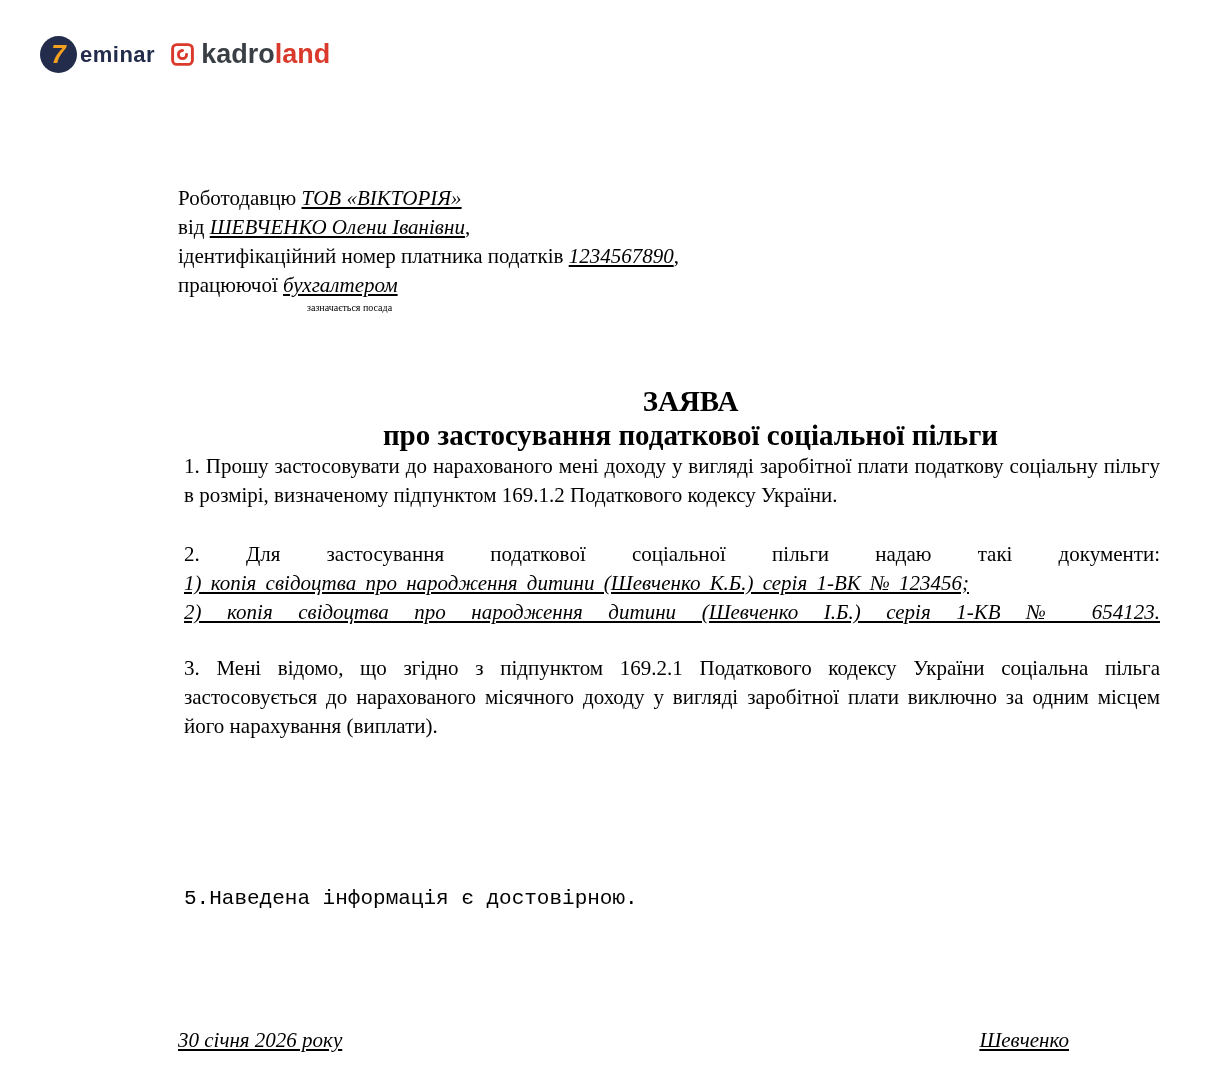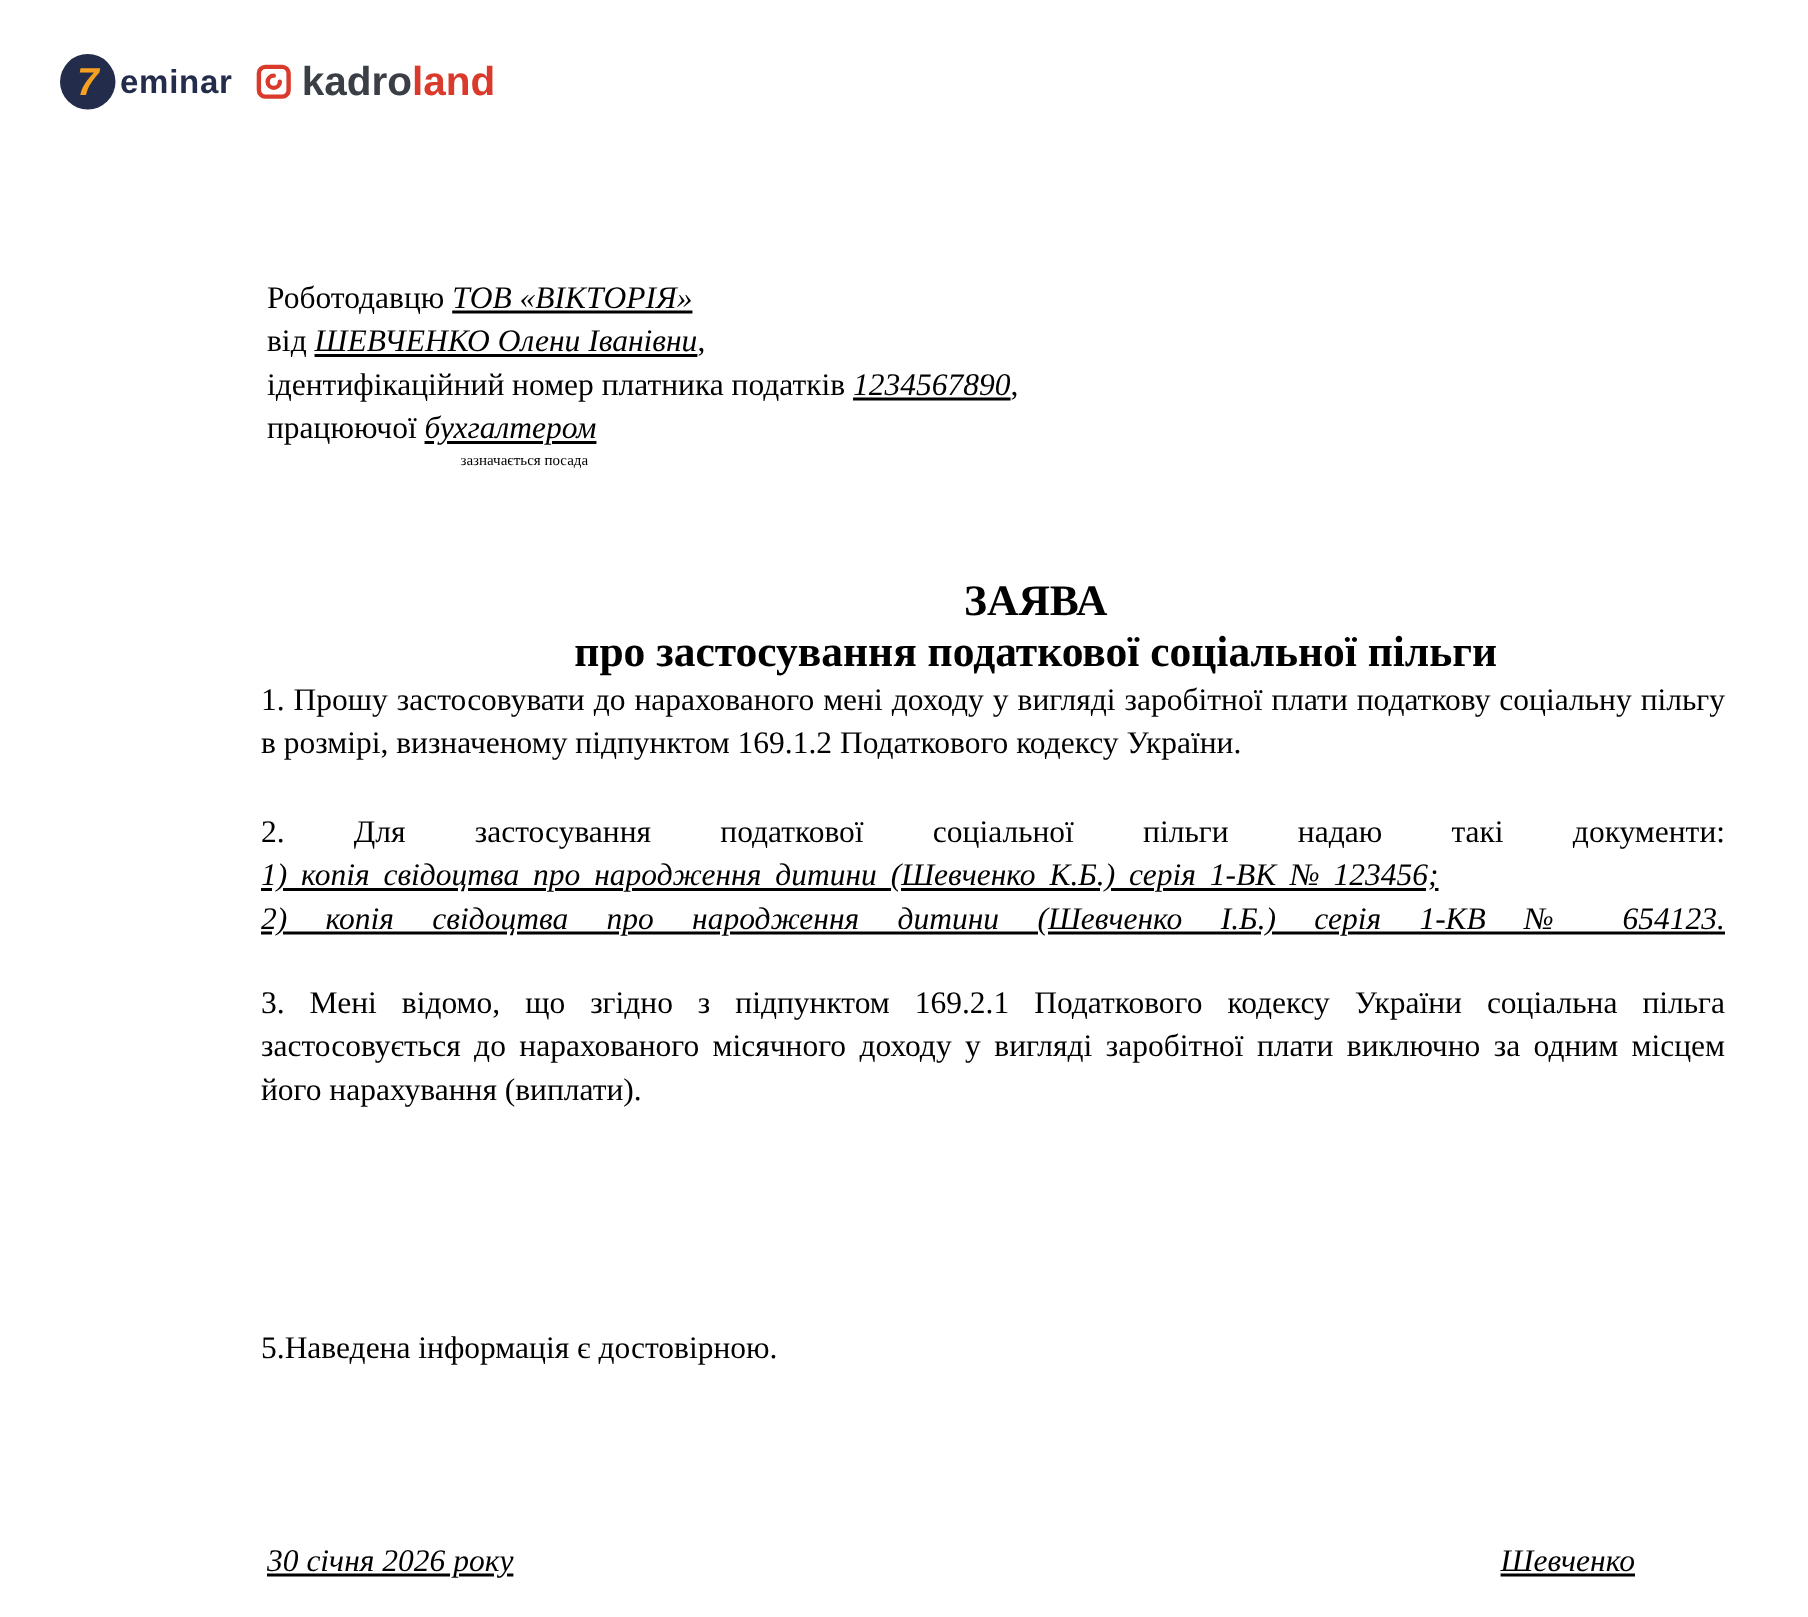--- a/index.html
+++ b/index.html
@@ -52,40 +52,40 @@
     font-size: 10px; line-height: 16px;
   }
   .title-block {
     left: 203px; top: 384px; width: 975px;
     text-align: center;
     font-weight: bold;
     font-size: 29px;
     line-height: 34px;
   }
   .para {
-    left: 174px; width: 976px;
+    left: 184px; width: 976px;
     text-align: justify;
     line-height: 29px;
   }
   .p1 { top: 452px; }
   .p2 { top: 540px; }
   .p3 { top: 654px; }
   .p4 { top: 768px; }
-  .p5 { top: 884px; text-align: left; }
+  .p5 { top: 884px; text-align: left; font-family: Liberation Mono, monospace; }
   .force-justify { text-align: justify; text-align-last: justify; }
   .doc-item { word-spacing: 4px; }
 
   .footer-row {
     left: 178px; top: 1026px; width: 976px;
     display: flex;
     justify-content: space-between;
     align-items: flex-start;
     line-height: 29px;
   }
-  .signature { margin-right: 64px; }
+  .signature { margin-right: 85px; }
 </style>
 </head>
 <body>
 
 <div class="page">
 
   <div class="logos">
     <div class="seminar-logo">
       <span class="seminar-circle">
         <span>7</span>

